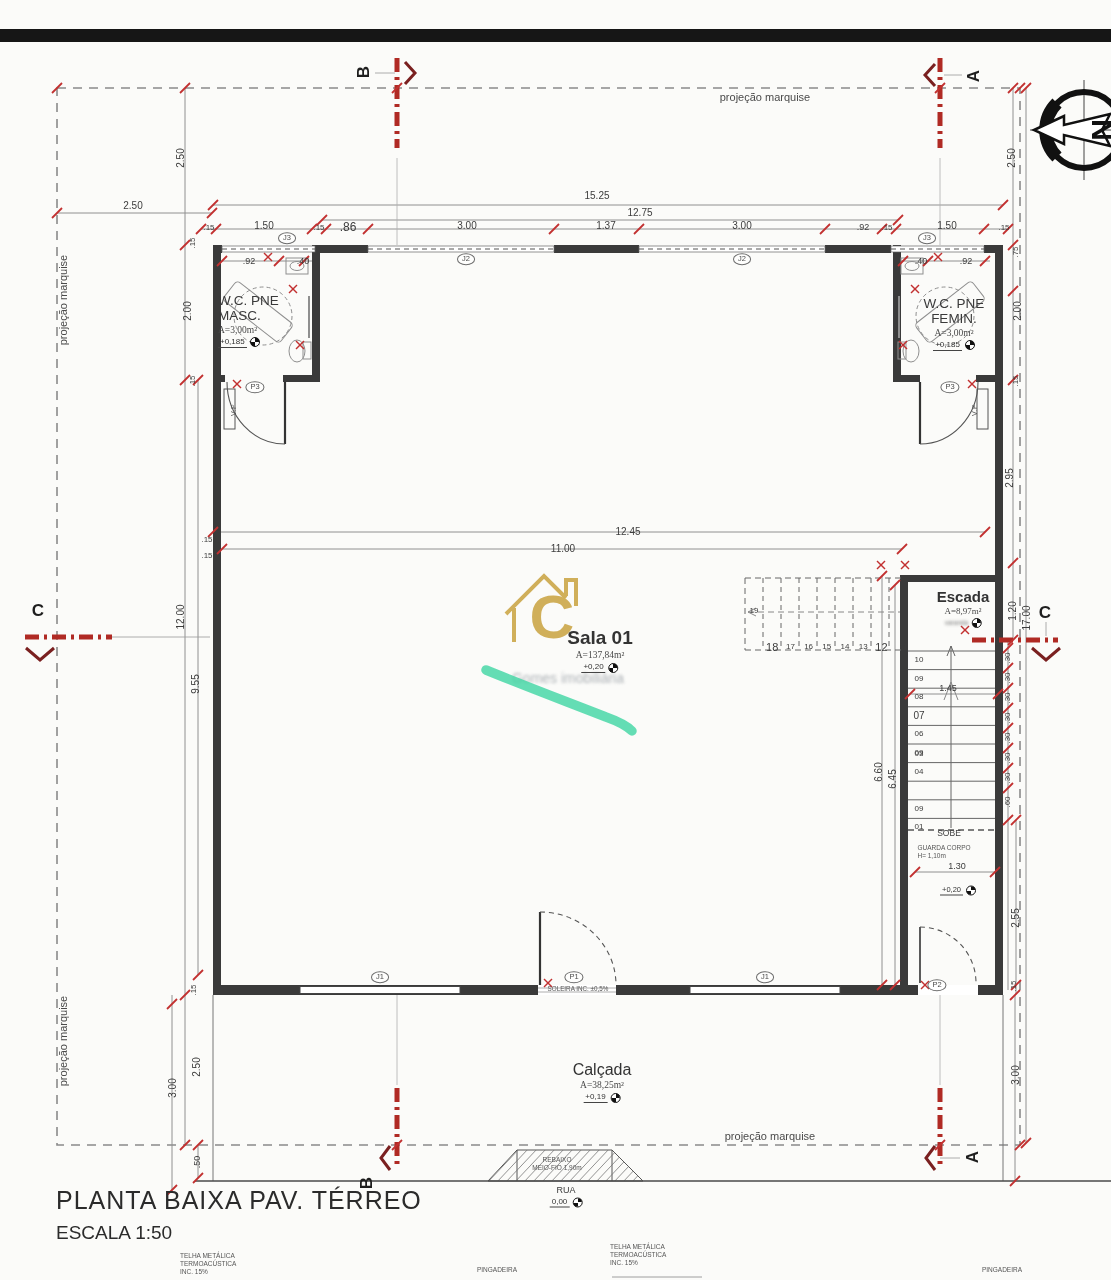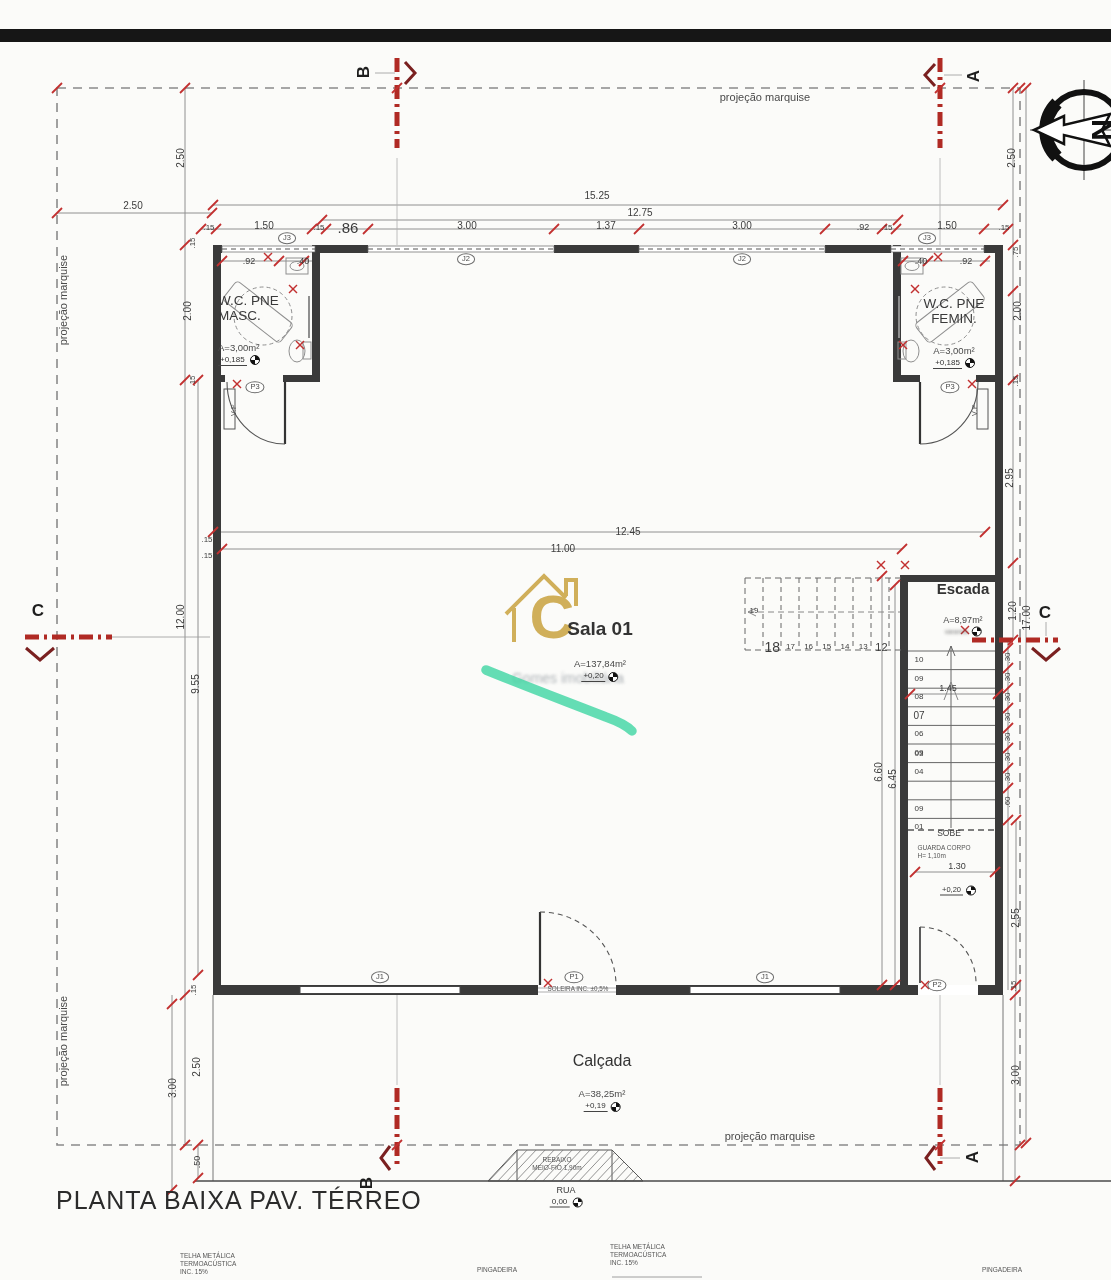--- a/index.html
+++ b/index.html
@@ -12,21 +12,21 @@
   .tag{border:1px solid #6b6b6b;border-radius:50%;padding:1px 4px;font-size:7.5px;color:#4a4a4a;
        background:rgba(255,255,255,.65);}
   .vp{font-size:7px;color:#555;letter-spacing:.5px;}
   .sec{font-size:17px;color:#1e1e1e;font-weight:600;}
   .block{position:absolute;text-align:center;color:#3d3d3d;white-space:nowrap;}
   .ctr{transform:translate(-50%,-50%);}
   .wcname{font-size:13.5px;line-height:1.1;color:#3a3a3a;}
   .rname-lg{font-size:19px;font-weight:600;color:#333;}
   .rname-md{font-size:15px;font-weight:600;color:#333;}
   .rname-sm{font-size:9px;color:#3a3a3a;}
-  .area{font-size:9.5px;color:#4a4a4a;margin-top:18px;}
+  .area{font-size:9.5px;color:#4a4a4a;margin-top:1px;font-family:Liberation Serif, serif;}
   .blur1{filter:blur(.5px);}
   .lvlrow{display:flex;justify-content:center;align-items:center;gap:3px;margin-top:2px;}
   .lvltx{font-size:8px;color:#333;border-bottom:1px solid #444;padding:0 2px 1px 2px;}
   .dia{width:8px;height:8px;border-radius:50%;border:1px solid #111;flex:0 0 auto;
        background:conic-gradient(#111 0 90deg,#fff 90deg 180deg,#111 180deg 270deg,#fff 270deg 360deg);}
   .tiny{font-size:6.5px;color:#555;line-height:1.25;}
   .marq{position:absolute;font-size:11px;color:#4a4a4a;white-space:nowrap;transform:translate(-50%,-50%);}
   .marqv{transform:translate(-50%,-50%) rotate(-90deg);}
   #titleblock{position:absolute;left:56px;top:1186px;color:#2b2b2b;}
   #titleblock .t1{font-size:25px;letter-spacing:1px;}
@@ -360,21 +360,21 @@
     </g>
   </svg>
 
   <div id="labels">
       <span class="lbl " style="left: 133px; top: 206px; transform: translate(-50%, -50%);">2.50</span>
       <span class="lbl " style="left: 597px; top: 196px; transform: translate(-50%, -50%);">15.25</span>
       <span class="lbl " style="left: 640px; top: 213px; transform: translate(-50%, -50%);">12.75</span>
       <span class="lbl " style="left: 209px; top: 228px; font-size: 8px; transform: translate(-50%, -50%);">.15</span>
       <span class="lbl " style="left: 264px; top: 226px; transform: translate(-50%, -50%);">1.50</span>
       <span class="lbl " style="left: 319px; top: 228px; font-size: 8px; transform: translate(-50%, -50%);">.15</span>
-      <span class="lbl " style="left: 348px; top: 227px; font-size: 15px; transform: translate(-50%, -50%);">.86</span>
+      <span class="lbl " style="left: 348px; top: 227px; font-size: 12px; transform: translate(-50%, -50%);">.86</span>
       <span class="lbl " style="left: 467px; top: 226px; transform: translate(-50%, -50%);">3.00</span>
       <span class="lbl " style="left: 606px; top: 226px; transform: translate(-50%, -50%);">1.37</span>
       <span class="lbl " style="left: 742px; top: 226px; transform: translate(-50%, -50%);">3.00</span>
       <span class="lbl " style="left: 863px; top: 227px; font-size: 9px; transform: translate(-50%, -50%);">.92</span>
       <span class="lbl " style="left: 887px; top: 228px; font-size: 8px; transform: translate(-50%, -50%);">.15</span>
       <span class="lbl " style="left: 947px; top: 226px; transform: translate(-50%, -50%);">1.50</span>
       <span class="lbl " style="left: 1004px; top: 228px; font-size: 8px; transform: translate(-50%, -50%);">.15</span>
       <span class="lbl " style="left: 249px; top: 261px; font-size: 9px; transform: translate(-50%, -50%);">.92</span>
       <span class="lbl " style="left: 303px; top: 261px; font-size: 9px; transform: translate(-50%, -50%);">.40</span>
       <span class="lbl " style="left: 921px; top: 261px; font-size: 9px; transform: translate(-50%, -50%);">.40</span>
@@ -431,21 +431,21 @@
       <span class="lbl " style="left: 919px; top: 678.6px; font-size: 8px; transform: translate(-50%, -50%);">09</span>
       <span class="lbl " style="left: 919px; top: 697.2px; font-size: 8px; transform: translate(-50%, -50%);">08</span>
       <span class="lbl " style="left: 919px; top: 715.8px; font-size: 10px; transform: translate(-50%, -50%);">07</span>
       <span class="lbl " style="left: 919px; top: 734.4px; font-size: 8px; transform: translate(-50%, -50%);">06</span>
       <span class="lbl " style="left: 919px; top: 753px; font-size: 8px; transform: translate(-50%, -50%);">09</span>
       <span class="lbl " style="left: 919px; top: 771.6px; font-size: 8px; transform: translate(-50%, -50%);">04</span>
       <span class="lbl " style="left: 919px; top: 754px; font-size: 8px; transform: translate(-50%, -50%);">03</span>
       <span class="lbl " style="left: 919px; top: 808.8px; font-size: 8px; transform: translate(-50%, -50%);">09</span>
       <span class="lbl " style="left: 919px; top: 827.4px; font-size: 8px; transform: translate(-50%, -50%);">01</span>
       <span class="lbl " style="left: 754px; top: 611px; font-size: 8px; transform: translate(-50%, -50%);">19</span>
-      <span class="lbl " style="left: 772.2px; top: 647px; font-size: 14px; transform: translate(-50%, -50%);">18</span>
+      <span class="lbl " style="left: 772.2px; top: 647px; font-size: 11px; transform: translate(-50%, -50%);">18</span>
       <span class="lbl " style="left: 790.4px; top: 647px; font-size: 8px; transform: translate(-50%, -50%);">17</span>
       <span class="lbl " style="left: 808.6px; top: 647px; font-size: 8px; transform: translate(-50%, -50%);">16</span>
       <span class="lbl " style="left: 826.8px; top: 647px; font-size: 8px; transform: translate(-50%, -50%);">15</span>
       <span class="lbl " style="left: 845px; top: 647px; font-size: 8px; transform: translate(-50%, -50%);">14</span>
       <span class="lbl " style="left: 863.2px; top: 647px; font-size: 8px; transform: translate(-50%, -50%);">13</span>
       <span class="lbl " style="left: 881.4px; top: 647px; font-size: 11px; transform: translate(-50%, -50%);">12</span>
       <span class="lbl " style="left: 899.6px; top: 647px; font-size: 8px; transform: translate(-50%, -50%); padding-left: 8px;">11</span>
     </div>
 
   <span class="lbl sec" style="left:363px;top:72px;transform:translate(-50%,-50%) rotate(-90deg);">B</span>
@@ -535,14 +535,15 @@
   <div class="block tiny" style="left:610px;top:1243px;text-align:left;">
     <div>TELHA METÁLICA</div>
     <div>TERMOACÚSTICA</div>
     <div>INC. 15%</div>
   </div>
   <span class="lbl tiny" style="left:497px;top:1270px;">PINGADEIRA</span>
   <span class="lbl tiny" style="left:1002px;top:1270px;">PINGADEIRA</span>
 
   <div id="titleblock">
     <div class="t1">PLANTA BAIXA PAV. TÉRREO</div>
+    <div class="t2">ESCALA 1:50</div>
   </div>
 </div>
 
 </body></html>

